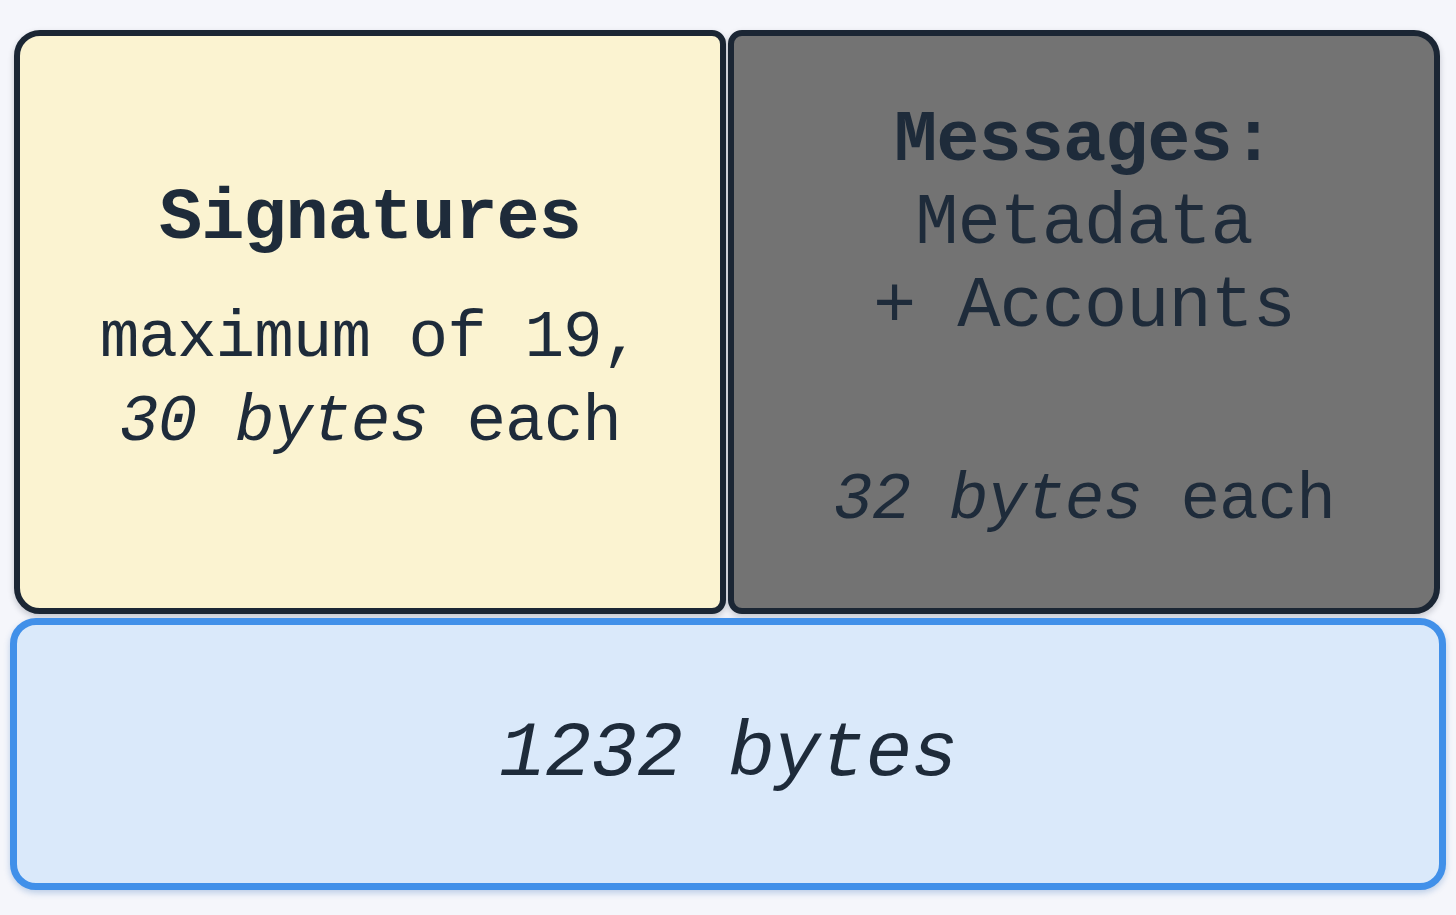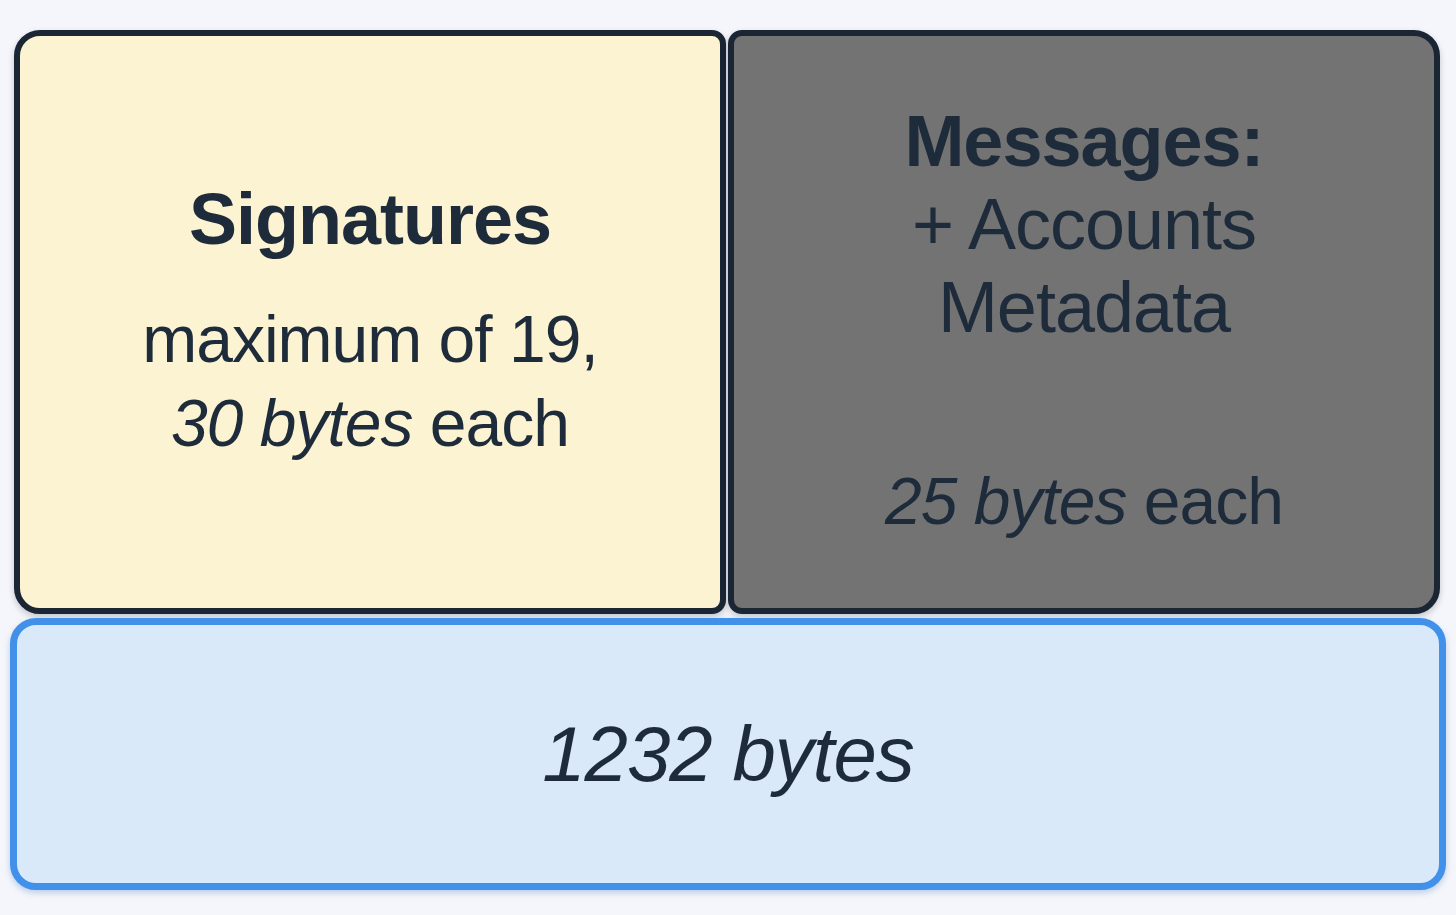--- a/index.html
+++ b/index.html
@@ -11,20 +11,21 @@
     height: 915px;
     background: #f5f6fb;
     font-family: "Liberation Sans", sans-serif;
     color: #1e2b3a;
     overflow: hidden;
   }
   .canvas {
     position: relative;
     width: 1456px;
     height: 721px;
+    font-family: Liberation Mono, monospace;
   }
   .top-row {
     position: absolute;
     left: 14px;
     right: 16px;
     top: 30px;
     height: 584px;
     display: flex;
     gap: 2px;
   }
@@ -101,25 +102,25 @@
       <h2 class="title bold">Signatures</h2>
       <p class="detail">
         <span>maximum of 19,</span><br>
         <span class="em">30 bytes</span>
         <span>each</span>
       </p>
     </section>
 
     <section class="box msg-box" style="background-color: #737373; border-color: rgb(27, 38, 52);">
       <h2 class="title bold">Messages:</h2>
+      <div class="title">Metadata</div>
       <div class="title">+ Accounts</div>
-      <div class="title">Metadata</div>
       <p class="detail">
         <br>
-        <span class="em">25 bytes</span>
+        <span class="em">32 bytes</span>
         <span>each</span>
       </p>
     </section>
 
   </div>
 
   <section class="total-box" style="background-color: rgb(218, 233, 250); border-color: rgb(65, 144, 233);">
     <span class="total-label em">1232 bytes</span>
   </section>
 

